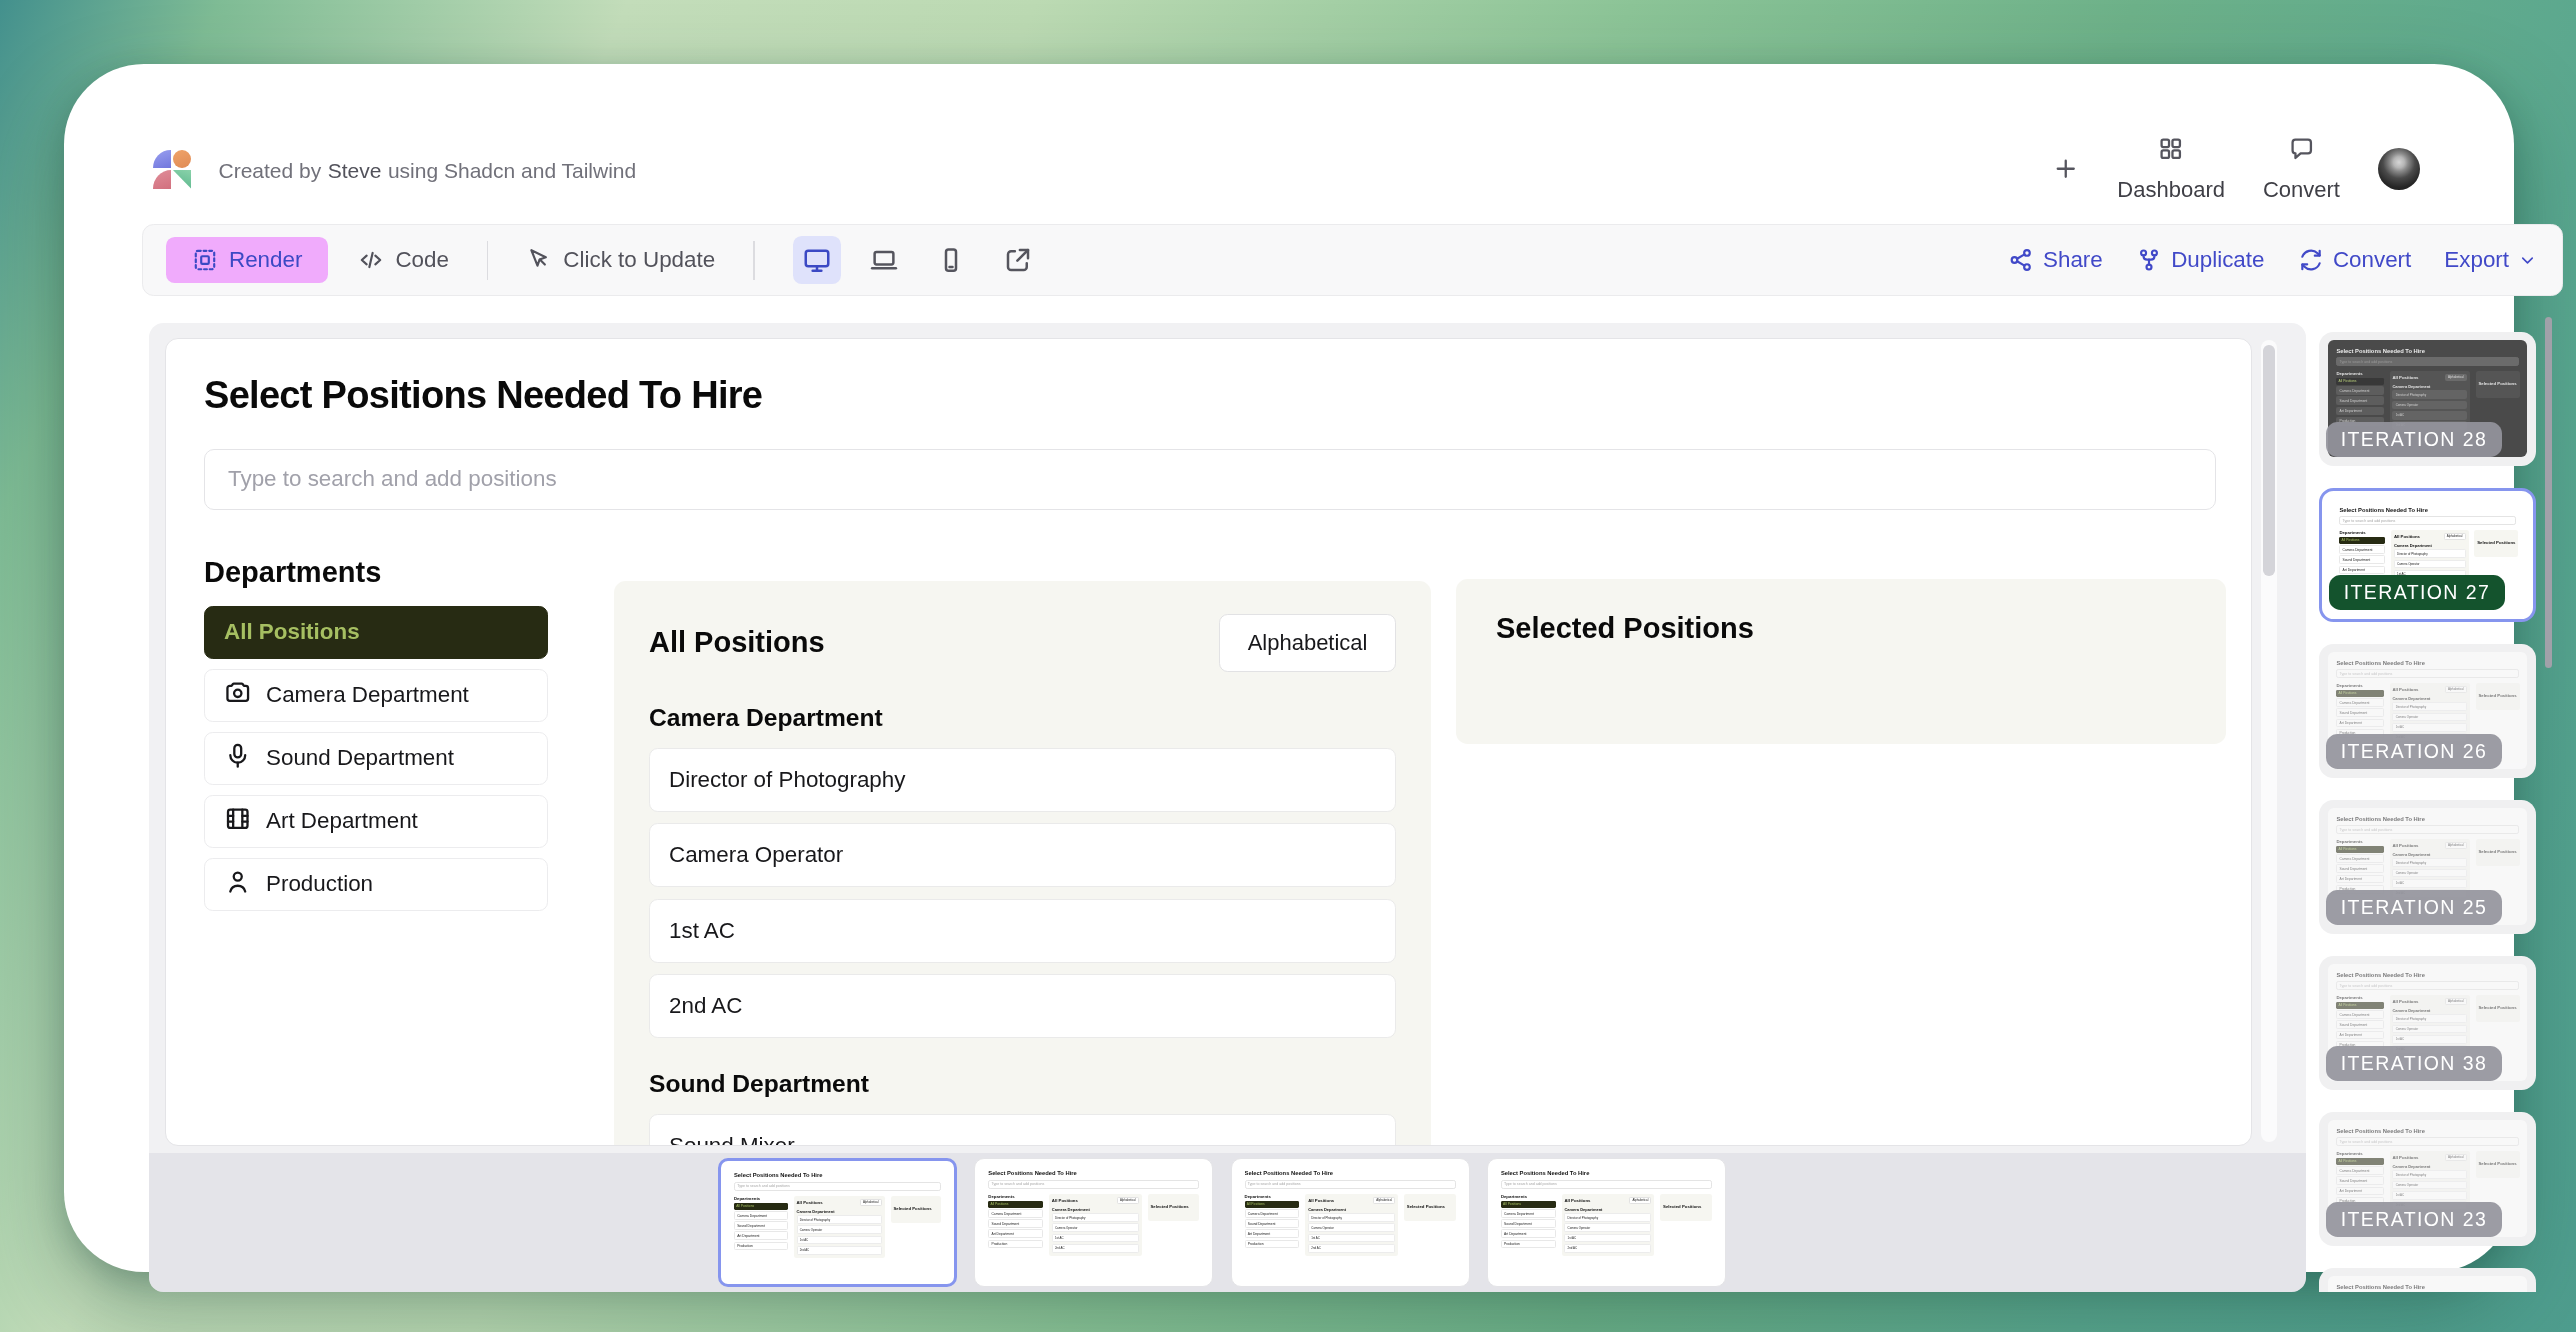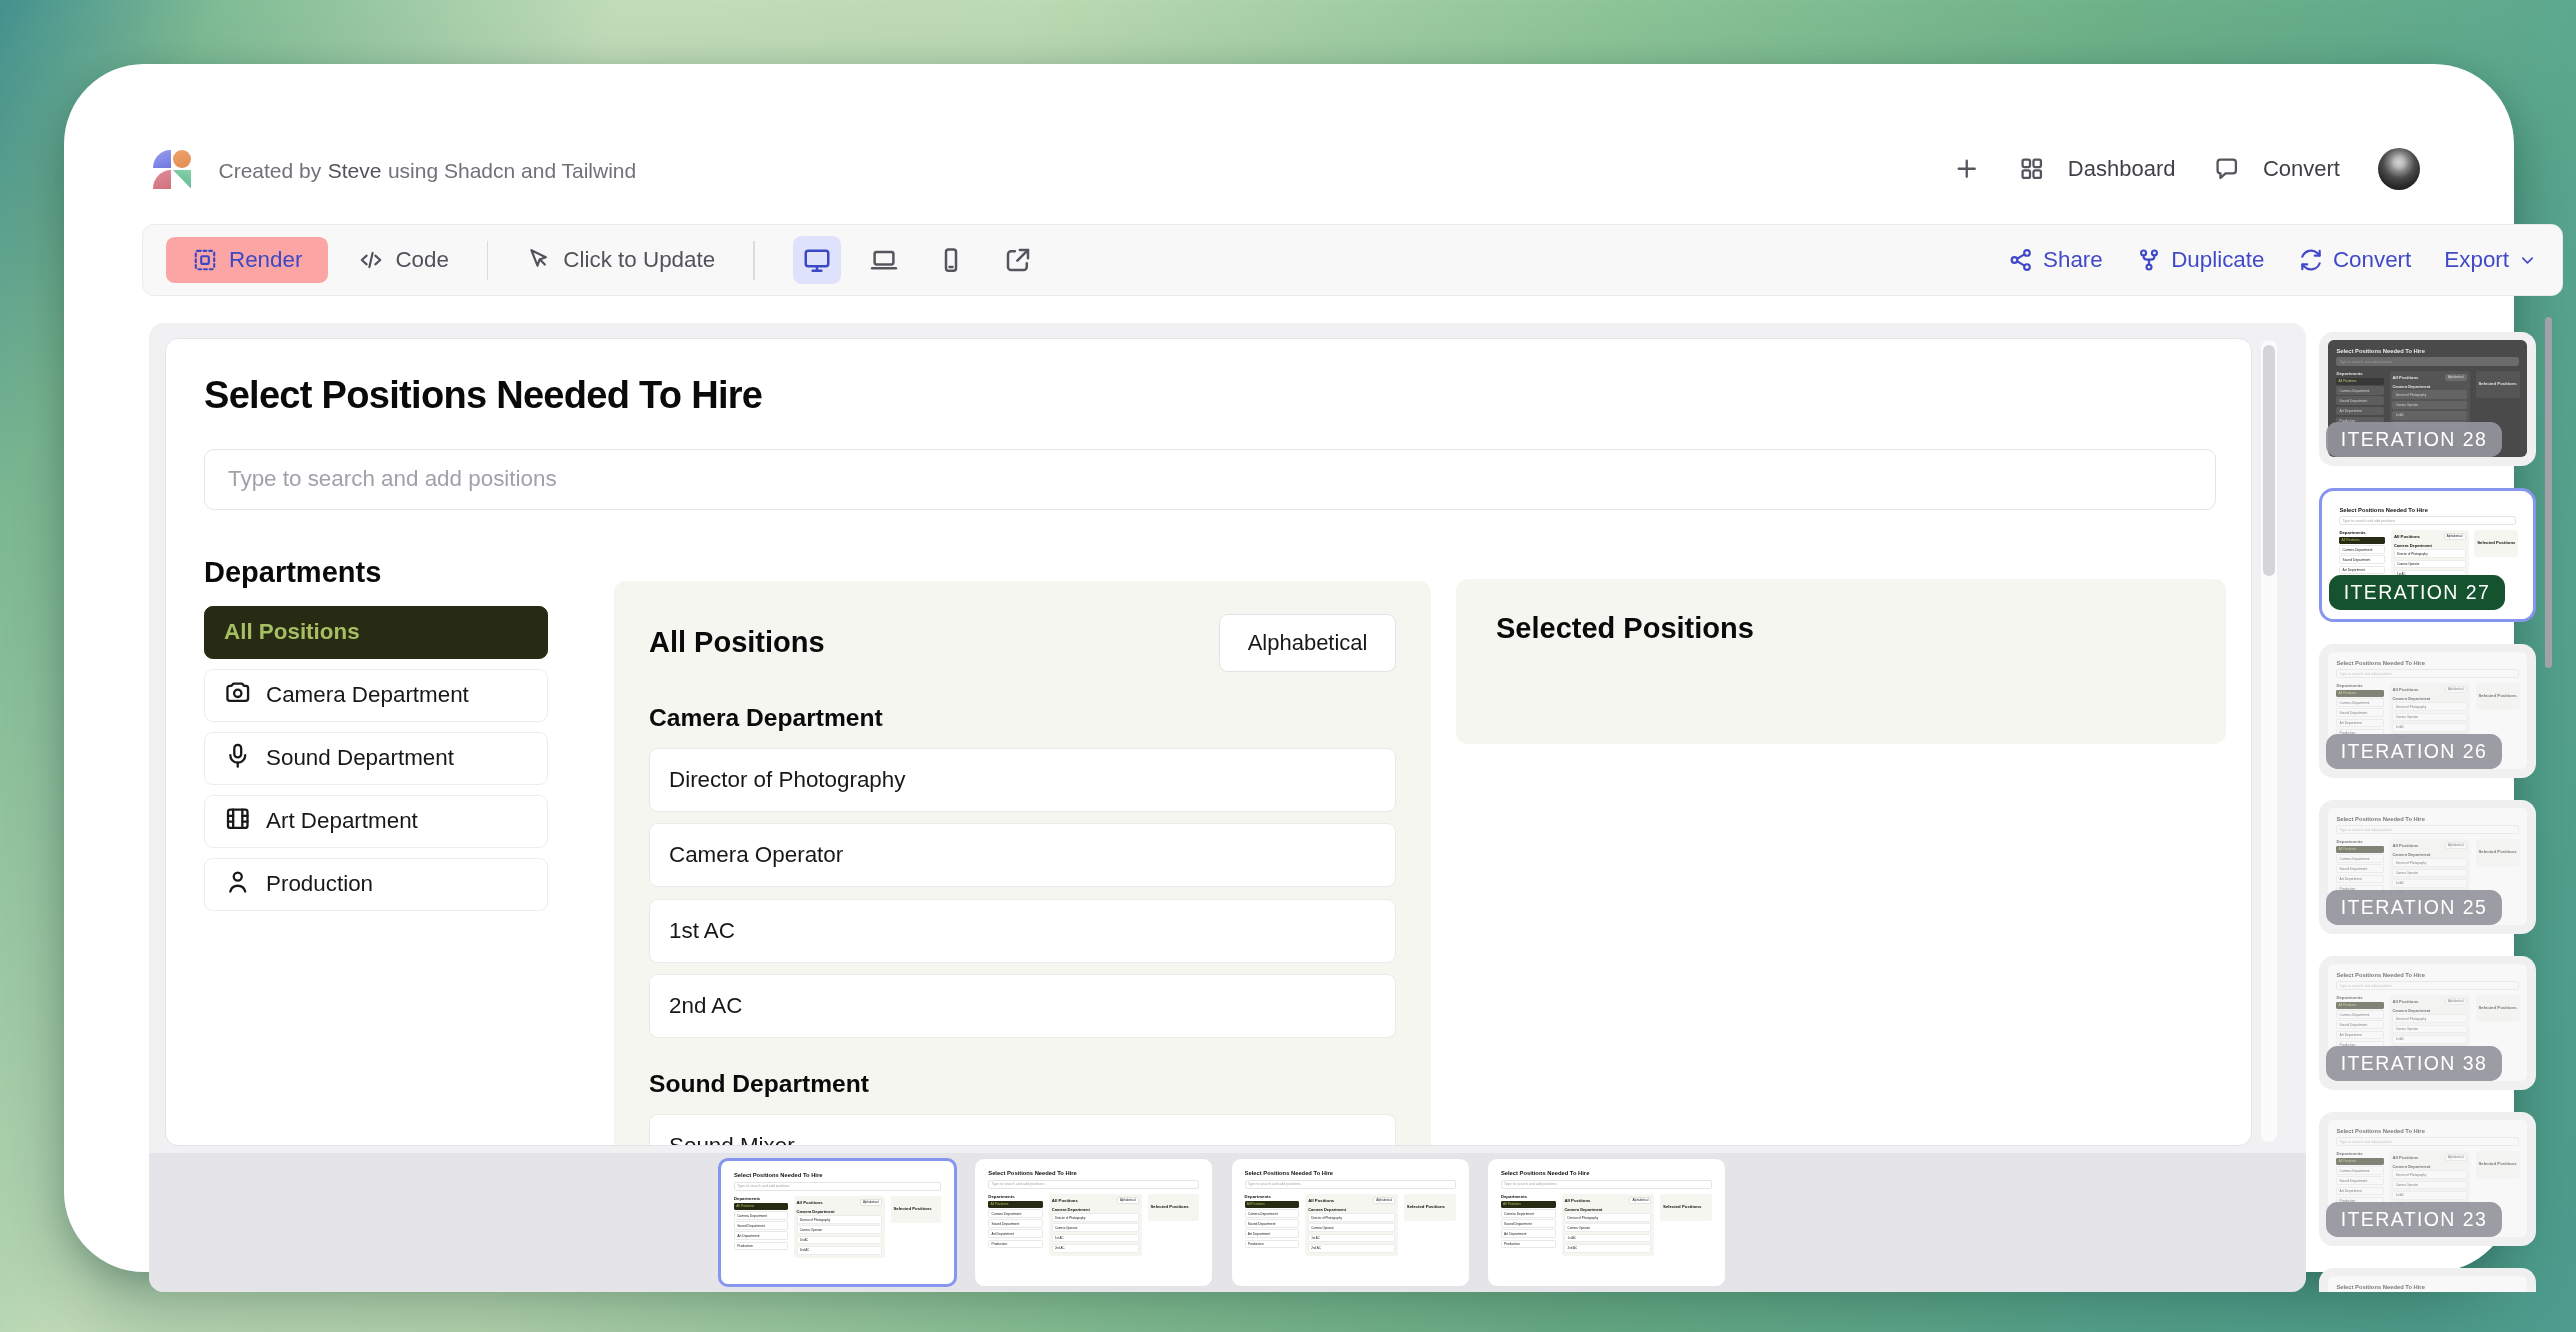--- a/index.html
+++ b/index.html
@@ -13,33 +13,33 @@
   .header{position:absolute;left:89px;top:74px;right:94px;height:62px;display:flex;align-items:center;}
   .logo{width:38px;height:39px;display:grid;grid-template-columns:1fr 1fr;grid-template-rows:1fr 1fr;gap:1.4px;flex:none;}
   .logo .q1{background:linear-gradient(160deg,#9aa0f0,#7177dd);border-radius:100% 0 0 0;}
   .logo .q2{background:linear-gradient(160deg,#efa369,#e08b55);border-radius:50%;}
   .logo .q3{background:linear-gradient(160deg,#e08e9a,#d2707e);border-radius:100% 0 0 0;}
   .logo .q4{background:linear-gradient(200deg,#8ad2aa,#57b48a);clip-path:polygon(0 0,100% 0,100% 100%);}
   .page-title{margin-left:33px;font-size:32px;font-weight:700;color:#17171b;letter-spacing:-0.6px;white-space:nowrap;}
   .byline{margin-left:27.5px;display:flex;gap:6.5px;font-size:21px;color:#71717a;white-space:nowrap;margin-top:4.3px;}
   .byline .author{font-weight:400;color:#52525b;}
   .header-spacer{flex:1;}
-  .hbtn{display:flex;align-items:center;gap:22px;color:#3f3f46;font-size:22px;cursor:pointer;white-space:nowrap;}
+  .hbtn{display:flex;align-items:center;gap:14px;color:#3f3f46;font-size:22px;cursor:pointer;white-space:nowrap;flex-direction:column;}
   .hbtn svg{width:27.5px;height:27.5px;stroke:#55555e;fill:none;stroke-width:2;stroke-linecap:round;stroke-linejoin:round;}
   .hgap{width:38px;flex:none;}
   .avatar{width:42px;height:42px;border-radius:50%;flex:none;overflow:hidden;
     background:radial-gradient(circle at 50% 34%,#d6d6d6 0%,#b5b5b5 16%,#8b8b8b 26%,#4a4a4a 46%,#262626 72%,#1b1b1b 100%);}
   
   .toolbar{position:absolute;left:78px;top:160px;width:2421px;height:72px;background:#f8f8f9;
     border:1.4px solid #ebebed;border-radius:11.6px;box-sizing:border-box;}
   .tb-left{position:absolute;left:23px;top:0;height:100%;display:flex;align-items:center;}
   .tb-right{position:absolute;right:24.6px;top:0;height:100%;display:flex;align-items:center;gap:33px;}
   .tb-btn{display:flex;align-items:center;gap:11px;font-size:22.4px;color:#52525b;cursor:pointer;white-space:nowrap;}
   .tb-btn svg{width:26px;height:26px;stroke:currentColor;fill:none;stroke-width:2;stroke-linecap:round;stroke-linejoin:round;}
-  .tab-render{background:#fca5a5;color:#3b49c4;height:46px;padding:0 26px;border-radius:8.7px;font-weight:500;}
+  .tab-render{background:#f0abfc;color:#3b49c4;height:46px;padding:0 26px;border-radius:8.7px;font-weight:500;}
   .tab-code{margin-left:30px;}
   .tb-div{width:1.4px;height:39px;background:#dcdce0;margin:0 38px;}
   .dev-group{display:flex;align-items:center;gap:19px;}
   .dev-btn{width:48px;height:48px;display:flex;align-items:center;justify-content:center;border-radius:8.7px;color:#55555e;cursor:pointer;}
   .dev-btn svg{width:30px;height:30px;stroke:currentColor;fill:none;stroke-width:2;stroke-linecap:round;stroke-linejoin:round;}
   .dev-btn.active{background:#dfe2fb;color:#3b49c4;}
   .tb-link{display:flex;align-items:center;gap:9.4px;color:#4149c8;font-size:22.4px;cursor:pointer;white-space:nowrap;}
   .tb-link svg{width:26px;height:26px;stroke:currentColor;fill:none;stroke-width:2;stroke-linecap:round;stroke-linejoin:round;}
   .tb-link .chev{width:19px;height:19px;}
   

